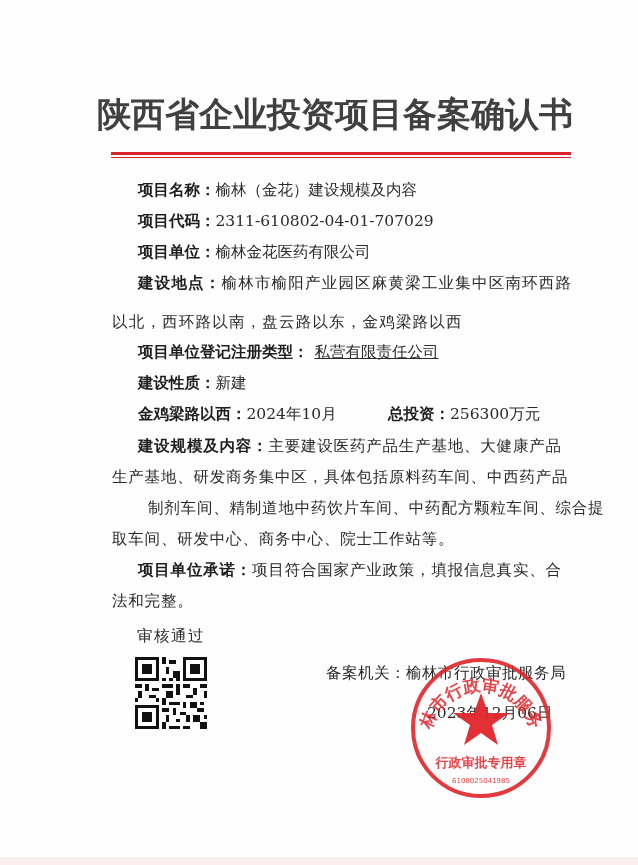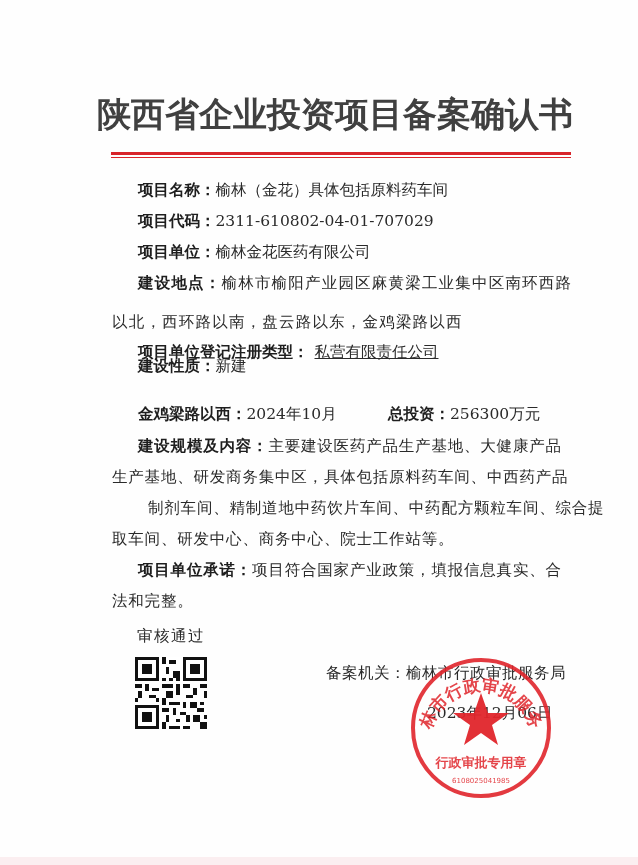--- a/index.html
+++ b/index.html
@@ -17,41 +17,41 @@
   .bottom-band { position:absolute; left:0; top:857px; width:638px; height:8px; background:#fbeef0; }
 </style>
 </head>
 <body>
 
 <div class="title">陕西省企业投资项目备案确认书</div>
 <div class="rule1"></div>
 <div class="rule2"></div>
 
 <div class="line" style="left:138px;top:180px;">
-  <span class="lbl">项目名称：</span><span>榆林（金花）具体包括原料药车间</span>
+  <span class="lbl">项目名称：</span><span>榆林（金花）建设规模及内容</span>
 </div>
 
 <div class="line" style="left:138px;top:211px;">
   <span class="lbl">项目代码：</span><span>2311-610802-04-01-707029</span>
 </div>
 
 <div class="line" style="left:138px;top:242px;">
   <span class="lbl">项目单位：</span><span>榆林金花医药有限公司</span>
 </div>
 
 <div class="line" style="left:138px;top:273px;letter-spacing:1.2px;">
   <span class="lbl">建设地点：</span><span>榆林市榆阳产业园区麻黄梁工业集中区南环西路</span>
 </div>
 <div class="line" style="left:112px;top:312px;letter-spacing:1.2px;">以北，西环路以南，盘云路以东，金鸡梁路以西</div>
 
 <div class="line" style="left:138px;top:342px;">
   <span class="lbl">项目单位登记注册类型：</span><span style="margin-left:6px;text-decoration:underline;">私营有限责任公司</span>
 </div>
 
-<div class="line" style="left:138px;top:356px;">
+<div class="line" style="left:138px;top:373px;">
   <span class="lbl">建设性质：</span><span>新建</span>
 </div>
 
 <div class="line" style="left:138px;top:404px;">
   <span class="lbl">金鸡梁路以西：</span><span>2024年10月</span>
 </div>
 <div class="line" style="left:388px;top:404px;">
   <span class="lbl">总投资：</span><span>256300万元</span>
 </div>
 

